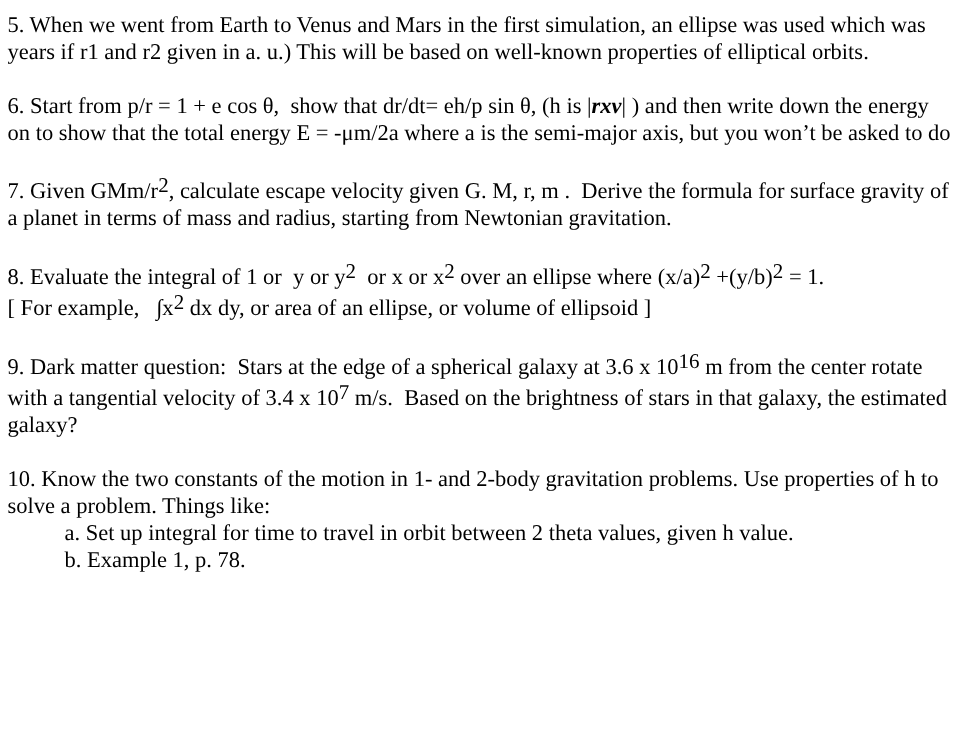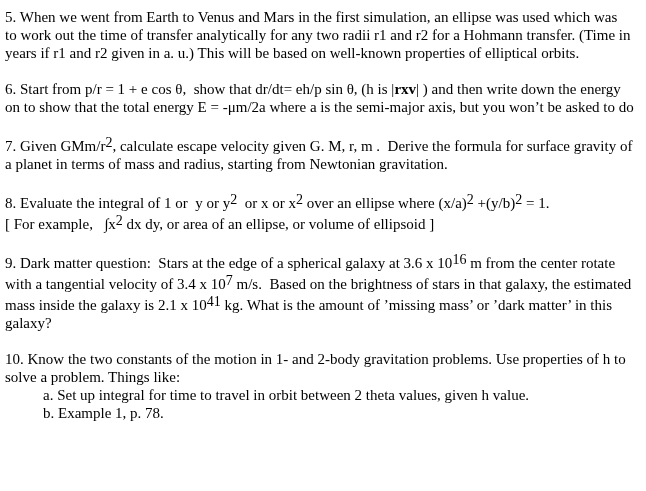--- a/index.html
+++ b/index.html
@@ -23,52 +23,50 @@
     margin: 0 0 18px 0;
   }
   .line {
     line-height: 18px;
     white-space: pre;
   }
   .line.indent {
     padding-left: 38px;
   }
   .run { font-weight: normal; }
-  .run.bold { font-weight: bold; }
+  .run.bold { font-weight: bold; font-style: italic; }
   sup.sp {
     font-size: 14px;
     vertical-align: 4px;
   }
 </style>
 </head>
 <body style="background: rgb(255, 255, 255); color: rgb(0, 0, 0);">
 
 <main class="doc">
   <div id="doc-body">
       <div class="para">
         <div class="line"><span class="run">5. When we went from Earth to Venus and Mars in the first simulation, an ellipse was used which was</span></div>
-        <div class="line"><span class="run">to work out the time of transfer analytically for any two radii r1 and r2 for a Hohmann transfer. (Time in</span></div>
         <div class="line"><span class="run">years if r1 and r2 given in a. u.) This will be based on well-known properties of elliptical orbits.</span></div>
       </div>
       <div class="para">
         <div class="line"><span class="run">6. Start from p/r = 1 + e cos θ,  show that dr/dt= eh/p sin θ, (h is |</span><span class="run bold">rxv</span><span class="run">| ) and then write down the energy</span></div>
         <div class="line"><span class="run">on to show that the total energy E = -μm/2a where a is the semi-major axis, but you won’t be asked to do</span></div>
       </div>
       <div class="para">
         <div class="line"><span class="run">7. Given GMm/r</span><sup class="sp run">2</sup><span class="run">, calculate escape velocity given G. M, r, m .  Derive the formula for surface gravity of</span></div>
         <div class="line"><span class="run">a planet in terms of mass and radius, starting from Newtonian gravitation.</span></div>
       </div>
       <div class="para">
         <div class="line"><span class="run">8. Evaluate the integral of 1 or  y or y</span><sup class="sp run">2</sup><span class="run">  or x or x</span><sup class="sp run">2</sup><span class="run"> over an ellipse where (x/a)</span><sup class="sp run">2</sup><span class="run"> +(y/b)</span><sup class="sp run">2</sup><span class="run"> = 1.</span></div>
         <div class="line"><span class="run">[ For example,   ∫x</span><sup class="sp run">2</sup><span class="run"> dx dy, or area of an ellipse, or volume of ellipsoid ]</span></div>
       </div>
       <div class="para">
         <div class="line"><span class="run">9. Dark matter question:  Stars at the edge of a spherical galaxy at 3.6 x 10</span><sup class="sp run">16</sup><span class="run"> m from the center rotate</span></div>
         <div class="line"><span class="run">with a tangential velocity of 3.4 x 10</span><sup class="sp run">7</sup><span class="run"> m/s.  Based on the brightness of stars in that galaxy, the estimated</span></div>
-        <div class="line"><span class="run">mass inside the galaxy is 2.1 x 10</span><sup class="sp run">41</sup><span class="run"> kg. What is the amount of ’missing mass’ or ’dark matter’ in this</span></div>
         <div class="line"><span class="run">galaxy?</span></div>
       </div>
       <div class="para">
         <div class="line"><span class="run">10. Know the two constants of the motion in 1- and 2-body gravitation problems. Use properties of h to</span></div>
         <div class="line"><span class="run">solve a problem. Things like:</span></div>
         <div class="line indent"><span class="run">a. Set up integral for time to travel in orbit between 2 theta values, given h value.</span></div>
         <div class="line indent"><span class="run">b. Example 1, p. 78.</span></div>
       </div>
     </div>
 </main>

